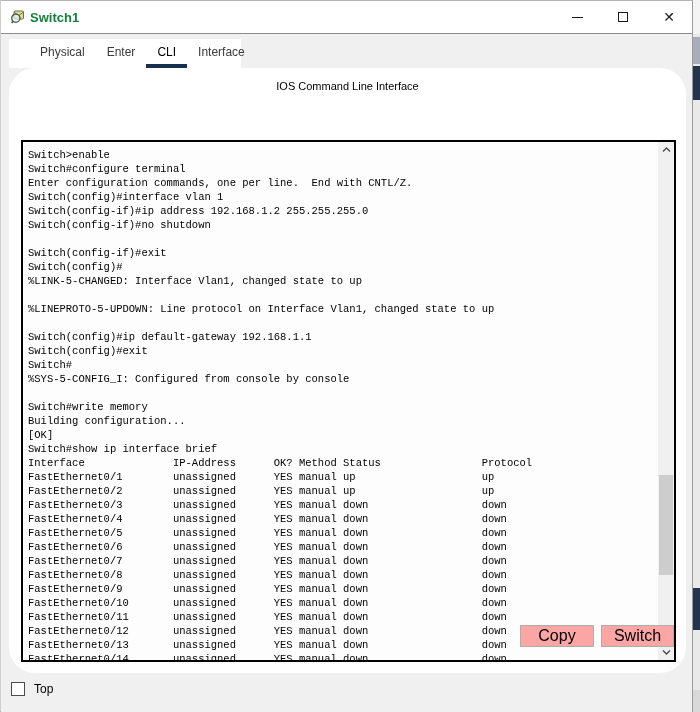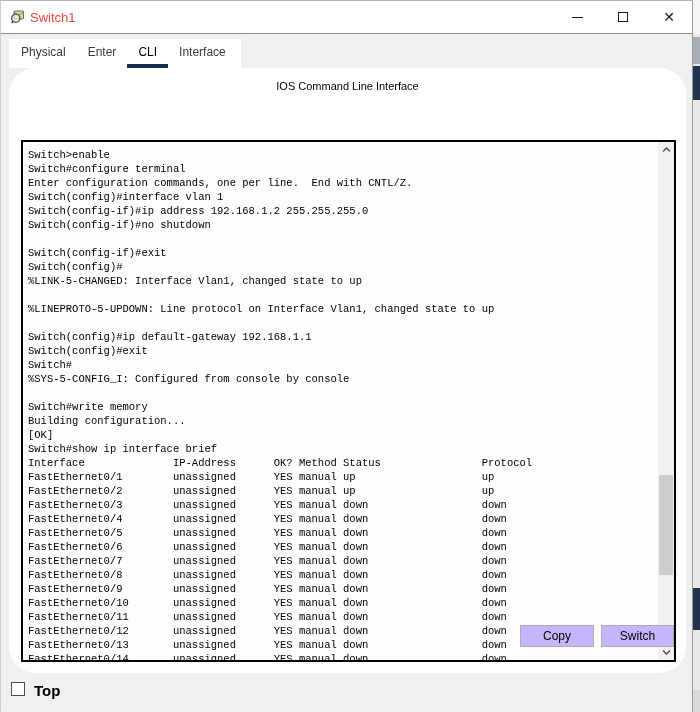--- a/index.html
+++ b/index.html
@@ -22,29 +22,29 @@
   .window {
     position:absolute; left:0; top:0; width:693px; height:712px;
     background:#f0f0f0;
     border-top:1px solid #b4b4b4; border-left:1px solid #cfcfcf;
     border-right:1px solid #9a9a9a; border-bottom:1px solid #9a9a9a;
   }
 
   
   .titlebar { position:absolute; left:0; top:0; width:100%; height:33px; background:#ffffff; border-bottom:1px solid #8c8c8c; }
   .app-icon { position:absolute; left:8px; top:8px; width:16px; height:16px; }
-  .title-text { position:absolute; left:29px; top:9px; font-size:13px; color:#ef4444; white-space:nowrap; }
+  .title-text { position:absolute; left:29px; top:9px; font-size:13px; color:#15803d; white-space:nowrap;font-weight:bold; }
   .win-controls { position:absolute; right:0; top:0; height:32px; display:flex; }
   .win-btn { width:46px; height:32px; display:flex; align-items:center; justify-content:center; cursor:default; }
   .glyph-min { width:11px; height:1px; background:#1a1a1a; }
   .glyph-max { width:10px; height:10px; border:1px solid #1a1a1a; background:transparent; }
   .glyph-close { font-size:14px; color:#1a1a1a; line-height:1; }
 
   
-  .tabstrip { position:absolute; left:8px; top:38px; width:232px; height:29px; background:#ffffff; display:flex; padding-left:1px; }
+  .tabstrip { position:absolute; left:8px; top:38px; width:232px; height:29px; background:#ffffff; display:flex; padding-left:20px; }
   .tab { display:flex; align-items:center; padding:0 11px; font-size:12px; color:#3b3b3b; border-bottom:4px solid transparent; white-space:nowrap; }
   .tab.active { color:#000000; border-bottom-color:#17304f; }
 
   
   .content { position:absolute; left:8px; top:67px; width:677px; height:605px; background:#ffffff;border-radius:26px; }
   .ios-label { padding-top:12px; text-align:center; font-size:11px; color:#000; }
 
   
   .terminal { position:absolute; left:12px; top:31px; width:655px; height:522px; border:2px solid #000; background:#fdfdfd;margin-top:41px; }
   .term-pre {
@@ -52,30 +52,30 @@
     padding:6px 0 0 5px; overflow:hidden; white-space:pre;
     font-family:"Liberation Mono", monospace; font-size:10.5px; line-height:14px; color:#000;
   }
   .scrollbar { position:absolute; top:0; right:0; width:16px; height:100%; background:#f0f0f0; }
   .sb-btn { position:absolute; left:0; width:16px; height:16px; display:flex; align-items:center; justify-content:center; }
   .sb-up { top:0; } .sb-down { bottom:0; }
   .sb-thumb { position:absolute; left:1px; top:333px; width:14px; height:100px; background:#cdcdcd; }
 
   
   .dlg-btn {
-    position:absolute; top:624px; height:22px; background:#c4b5fd; border:1px solid #adadad;
-    display:flex; align-items:center; justify-content:center; font-size:12px; color:#000;
+    position:absolute; top:624px; height:22px; background:#fca5a5; border:1px solid #adadad;
+    display:flex; align-items:center; justify-content:center; font-size:16px; color:#000;
   }
   .copy-btn { left:519px; width:74px; }
   .paste-btn { left:600px; width:73px; }
 
   
   .bottombar { position:absolute; left:0; top:672px; width:100%; height:39px; background:#f0f0f0; }
   .checkbox { position:absolute; left:10px; top:9px; width:14px; height:14px; background:#fff; border:1px solid #4d4d4d; }
-  .checkbox-label { position:absolute; left:33px; top:9px; font-size:15px; color:#000;font-weight:bold; }
+  .checkbox-label { position:absolute; left:33px; top:9px; font-size:12px; color:#000; }
 </style>
 </head>
 <body>
 
 <div class="right-strip">
   <div class="seg seg-title"></div>
   <div class="seg seg-mid"></div>
   <div class="seg seg-dark1"></div>
   <div class="seg seg-dark2"></div>
   <div class="seg seg-foot"></div>

